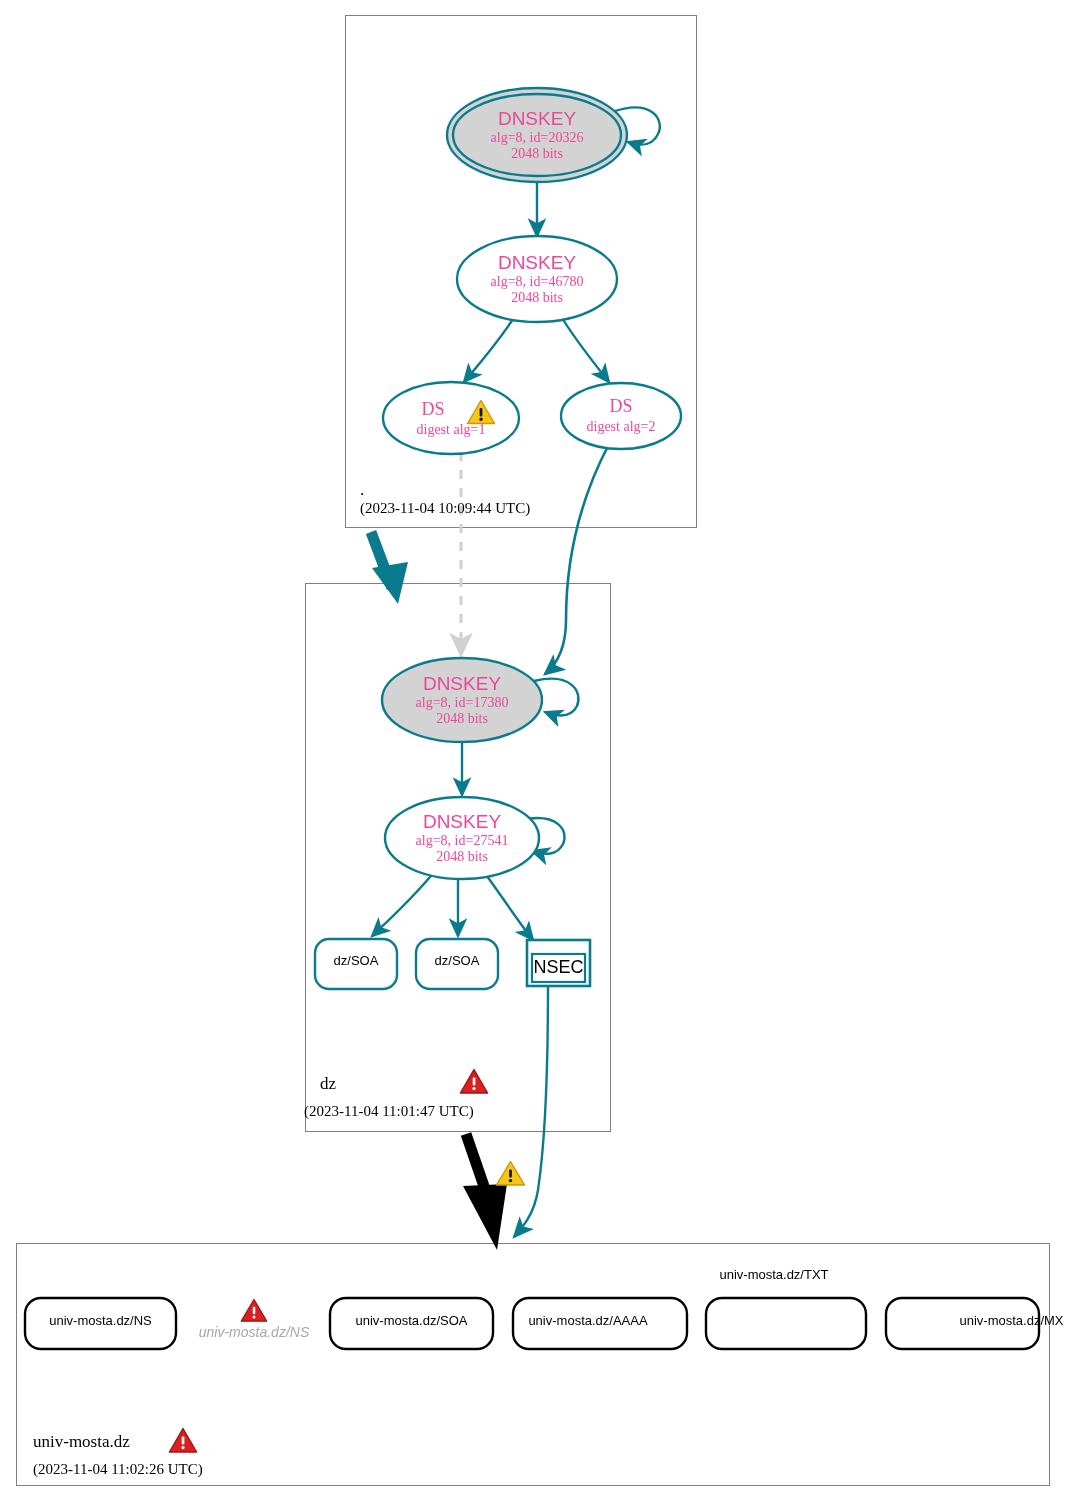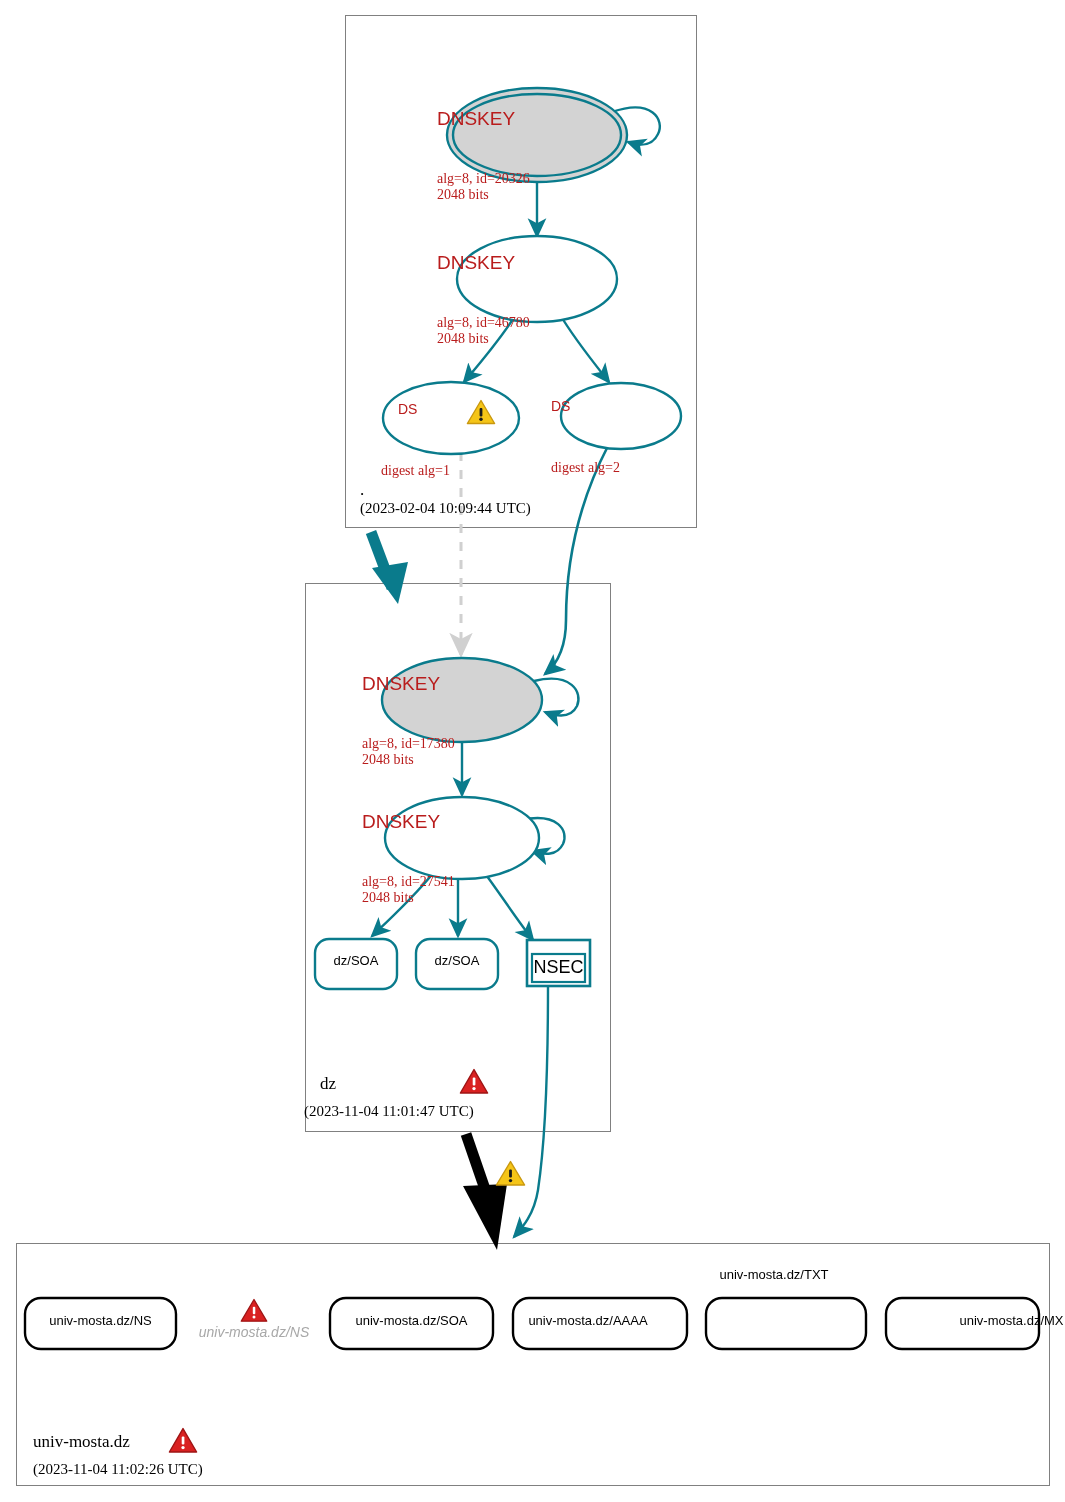--- a/index.html
+++ b/index.html
@@ -30,39 +30,38 @@
   .zone-time {
     position: absolute;
     font-family: "Liberation Serif", serif;
     font-size: 15px;
     color: #000;
     white-space: nowrap;
   }
 
   .node-text {
     position: absolute;
-    text-align: left;
-    white-space: nowrap;
-    color: #b91c1c;
+    text-align: center;
+    white-space: nowrap;
+    color: #ec4899;
     pointer-events: none;
   }
   .nk-title {
     font-family: "Liberation Sans", sans-serif;
     font-size: 19px;
     line-height: 21px;
   }
   .nk-sub {
     font-family: "Liberation Serif", serif;
     font-size: 14px;
     line-height: 16px;
-    margin-top: 41px;
   }
   .ds-title {
-    font-family: Liberation Sans, sans-serif;
-    font-size: 14px;
+    font-family: Liberation Serif, serif;
+    font-size: 18px;
     line-height: 21px;
   }
   .rr-label {
     font-family: "Liberation Sans", sans-serif;
     font-size: 13px;
     color: #000;
     white-space: nowrap;
     position: absolute;
     text-align: center;
   }
@@ -236,21 +235,21 @@
 
   <div class="icon-wrap" style="left:466px; top:399px; width:30px; height:26px;">
     <svg width="30" height="26" viewBox="0 0 30 26">
       <path d="M15,1.5 L28.6,24.5 L1.4,24.5 Z" fill="#f5c518" stroke="#c9980f" stroke-width="1.4" stroke-linejoin="round"></path>
       <rect x="13.6" y="9" width="2.8" height="8.4" fill="#1a1a1a" rx="1"></rect>
       <circle cx="15" cy="20.2" r="1.7" fill="#1a1a1a"></circle>
     </svg>
   </div>
 
   <div class="zone-label" style="left:360px; top:480px;">.</div>
-  <div class="zone-time" style="left:360px; top:500px;">(2023-02-04 10:09:44 UTC)</div>
+  <div class="zone-time" style="left:360px; top:500px;">(2023-11-04 10:09:44 UTC)</div>
 
   <div class="node-text nk-title" style="left:362px; top:673px; width:200px;">DNSKEY</div>
   <div class="node-text nk-sub" style="left:362px; top:695px; width:200px;">alg=8, id=17380</div>
   <div class="node-text nk-sub" style="left:362px; top:711px; width:200px;">2048 bits</div>
 
   <div class="node-text nk-title" style="left:362px; top:811px; width:200px;">DNSKEY</div>
   <div class="node-text nk-sub" style="left:362px; top:833px; width:200px;">alg=8, id=27541</div>
   <div class="node-text nk-sub" style="left:362px; top:849px; width:200px;">2048 bits</div>
 
   <div class="rr-label" style="left:315px; top:953px; width:82px;">dz/SOA</div>

